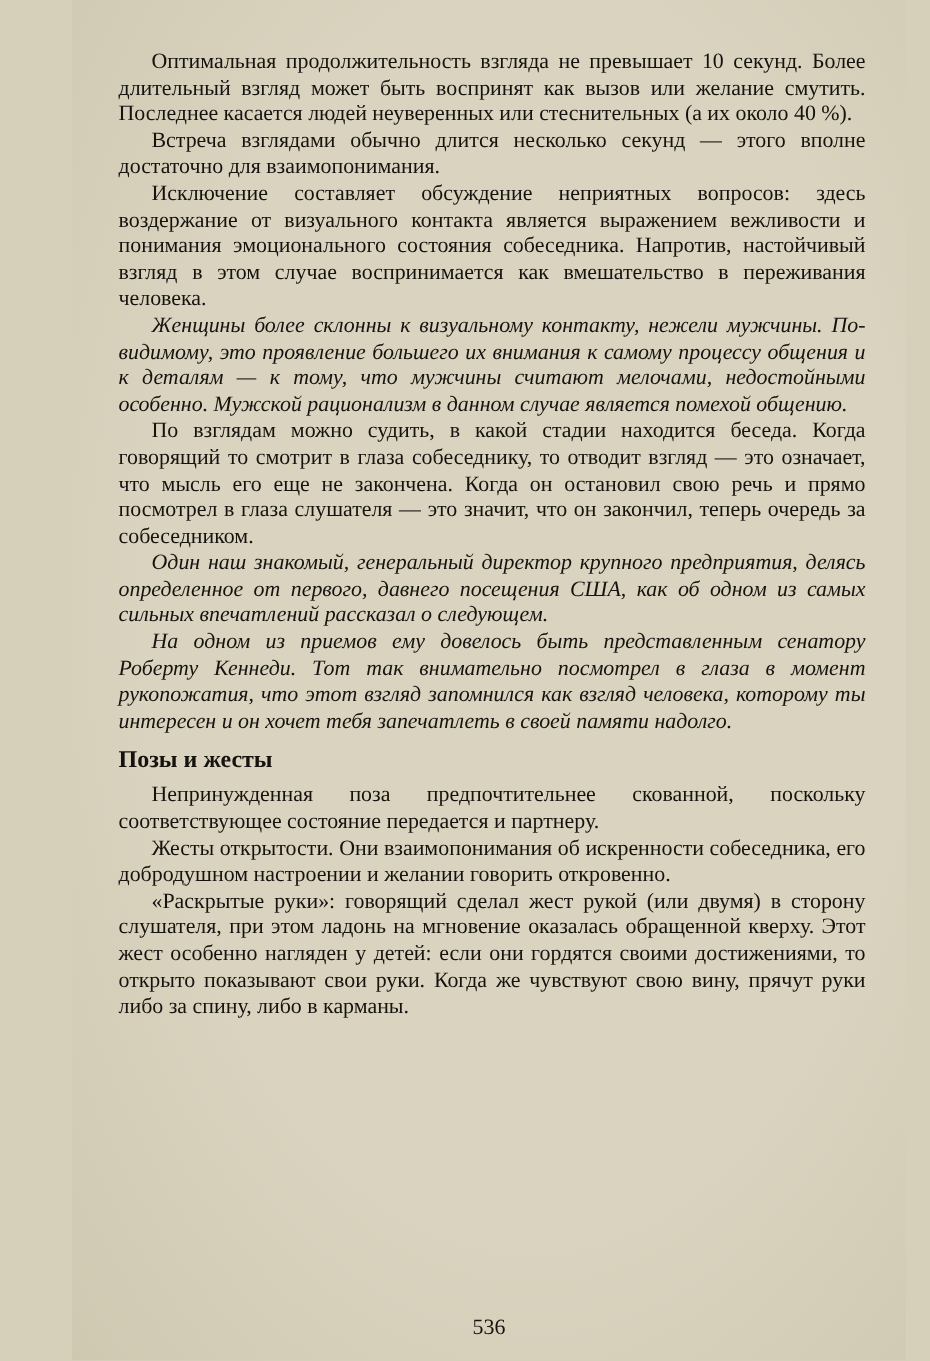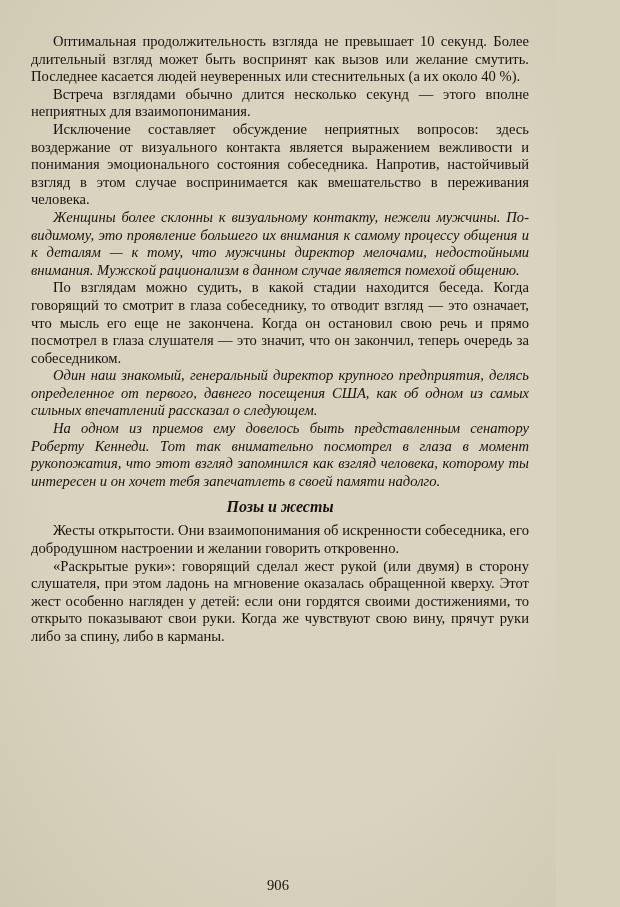--- a/index.html
+++ b/index.html
@@ -11,65 +11,66 @@
     color: #16130f;
     overflow: hidden;
   }
   .book-page {
     box-sizing: border-box;
     width: 556px;
     height: 907px;
     position: relative;
     padding: 33px 27px 0 31px;
     background: radial-gradient(ellipse at 55% 45%, #d9d3bf 60%, #cfc8b1 100%);
+    margin-left: 48px;
   }
   .para {
     margin: 0;
     font-size: 14.6px;
     line-height: 17.6px;
     text-align: justify;
     text-indent: 22px;
   }
   .para.italic { font-style: italic; }
   .lead-bold { font-weight: normal; }
   .lead-italic { }
   .section-heading {
     margin: 7px 0 5px 0;
     font-size: 16px;
     font-weight: bold;
-    text-align: center;
+    text-align: left;
     line-height: 20px;
-    font-style: italic;
   }
   .page-number {
     position: absolute;
     left: 0;
     bottom: 13px;
     width: 100%;
     text-align: center;
     font-size: 14.6px;
   }
 </style>
 </head>
 <body>
 
 <div class="book-page">
 
   <p class="para">Оптимальная продолжительность взгляда не превышает 10 секунд. Более длительный взгляд может быть воспринят как вызов или желание смутить. Последнее касается людей неуверенных или стеснительных (а их около 40 %).</p>
-  <p class="para">Встреча взглядами обычно длится несколько секунд — этого вполне неприятных для взаимопонимания.</p>
+  <p class="para">Встреча взглядами обычно длится несколько секунд — этого вполне достаточно для взаимопонимания.</p>
   <p class="para">Исключение составляет обсуждение неприятных вопросов: здесь воздержание от визуального контакта является выражением вежливости и понимания эмоционального состояния собеседника. Напротив, настойчивый взгляд в этом случае воспринимается как вмешательство в переживания человека.</p>
-  <p class="para italic">Женщины более склонны к визуальному контакту, нежели мужчины. По-видимому, это проявление большего их внимания к самому процессу общения и к деталям — к тому, что мужчины директор мелочами, недостойными внимания. Мужской рационализм в данном случае является помехой общению.</p>
+  <p class="para italic">Женщины более склонны к визуальному контакту, нежели мужчины. По-видимому, это проявление большего их внимания к самому процессу общения и к деталям — к тому, что мужчины считают мелочами, недостойными особенно. Мужской рационализм в данном случае является помехой общению.</p>
   <p class="para">По взглядам можно судить, в какой стадии находится беседа. Когда говорящий то смотрит в глаза собеседнику, то отводит взгляд — это означает, что мысль его еще не закончена. Когда он остановил свою речь и прямо посмотрел в глаза слушателя — это значит, что он закончил, теперь очередь за собеседником.</p>
   <p class="para italic">Один наш знакомый, генеральный директор крупного предприятия, делясь определенное от первого, давнего посещения США, как об одном из самых сильных впечатлений рассказал о следующем.</p>
   <p class="para italic">На одном из приемов ему довелось быть представленным сенатору Роберту Кеннеди. Тот так внимательно посмотрел в глаза в момент рукопожатия, что этот взгляд запомнился как взгляд человека, которому ты интересен и он хочет тебя запечатлеть в своей памяти надолго.</p>
 
   <h2 class="section-heading">Позы и жесты</h2>
 
+  <p class="para">Непринужденная поза предпочтительнее скованной, поскольку соответствующее состояние передается и партнеру.</p>
   <p class="para">
     <span class="lead-bold">Жесты открытости.</span><span> Они взаимопонимания об искренности собеседника, его добродушном настроении и желании говорить откровенно.</span>
   </p>
   <p class="para">
     <span class="lead-italic">«Раскрытые руки»:</span><span> говорящий сделал жест рукой (или двумя) в сторону слушателя, при этом ладонь на мгновение оказалась обращенной кверху. Этот жест особенно нагляден у детей: если они гордятся своими достижениями, то открыто показывают свои руки. Когда же чувствуют свою вину, прячут руки либо за спину, либо в карманы.</span>
   </p>
 
-  <div class="page-number">906</div>
+  <div class="page-number">536</div>
 
 </div>
 
 </body></html>

